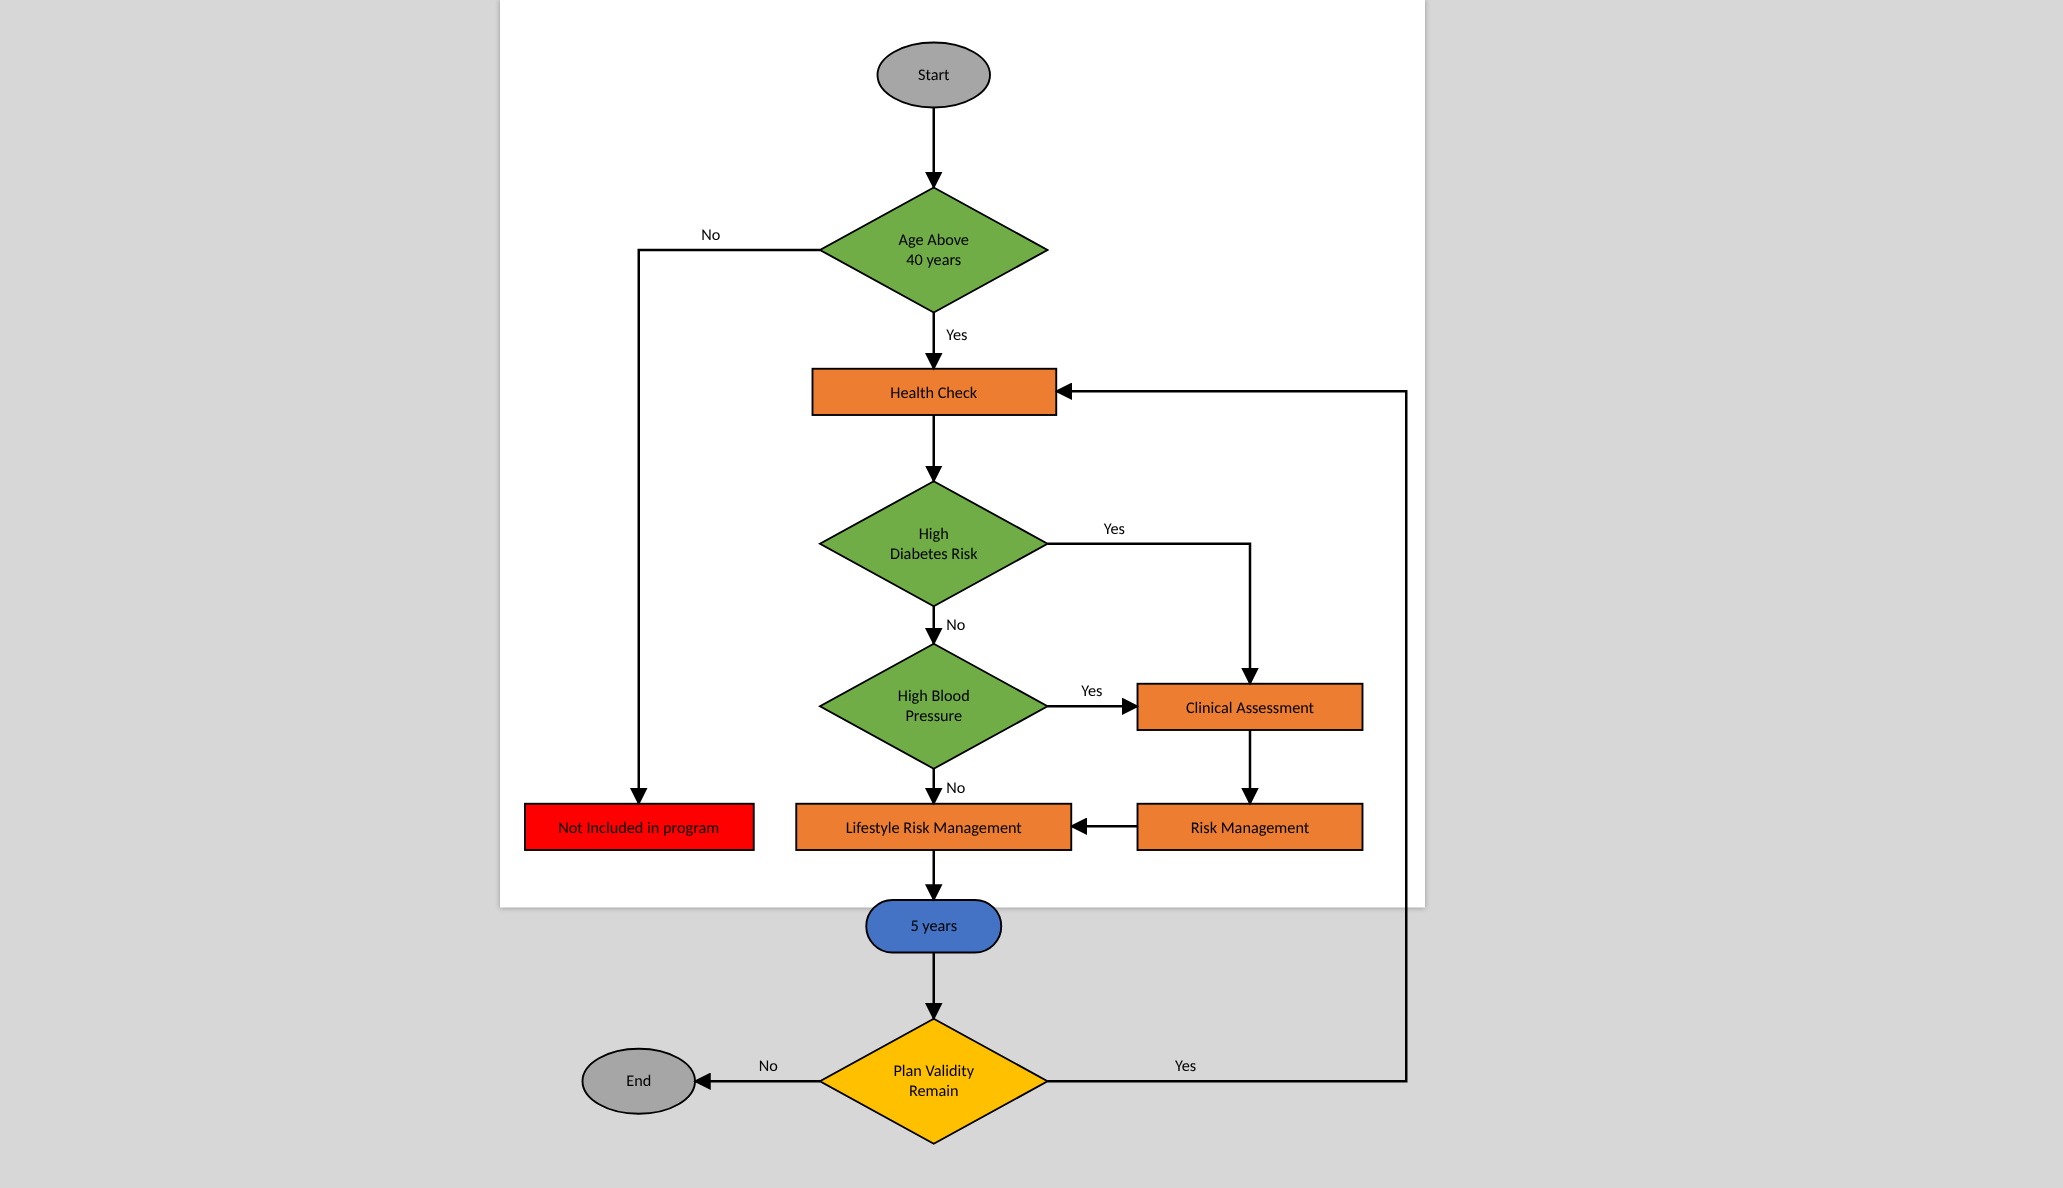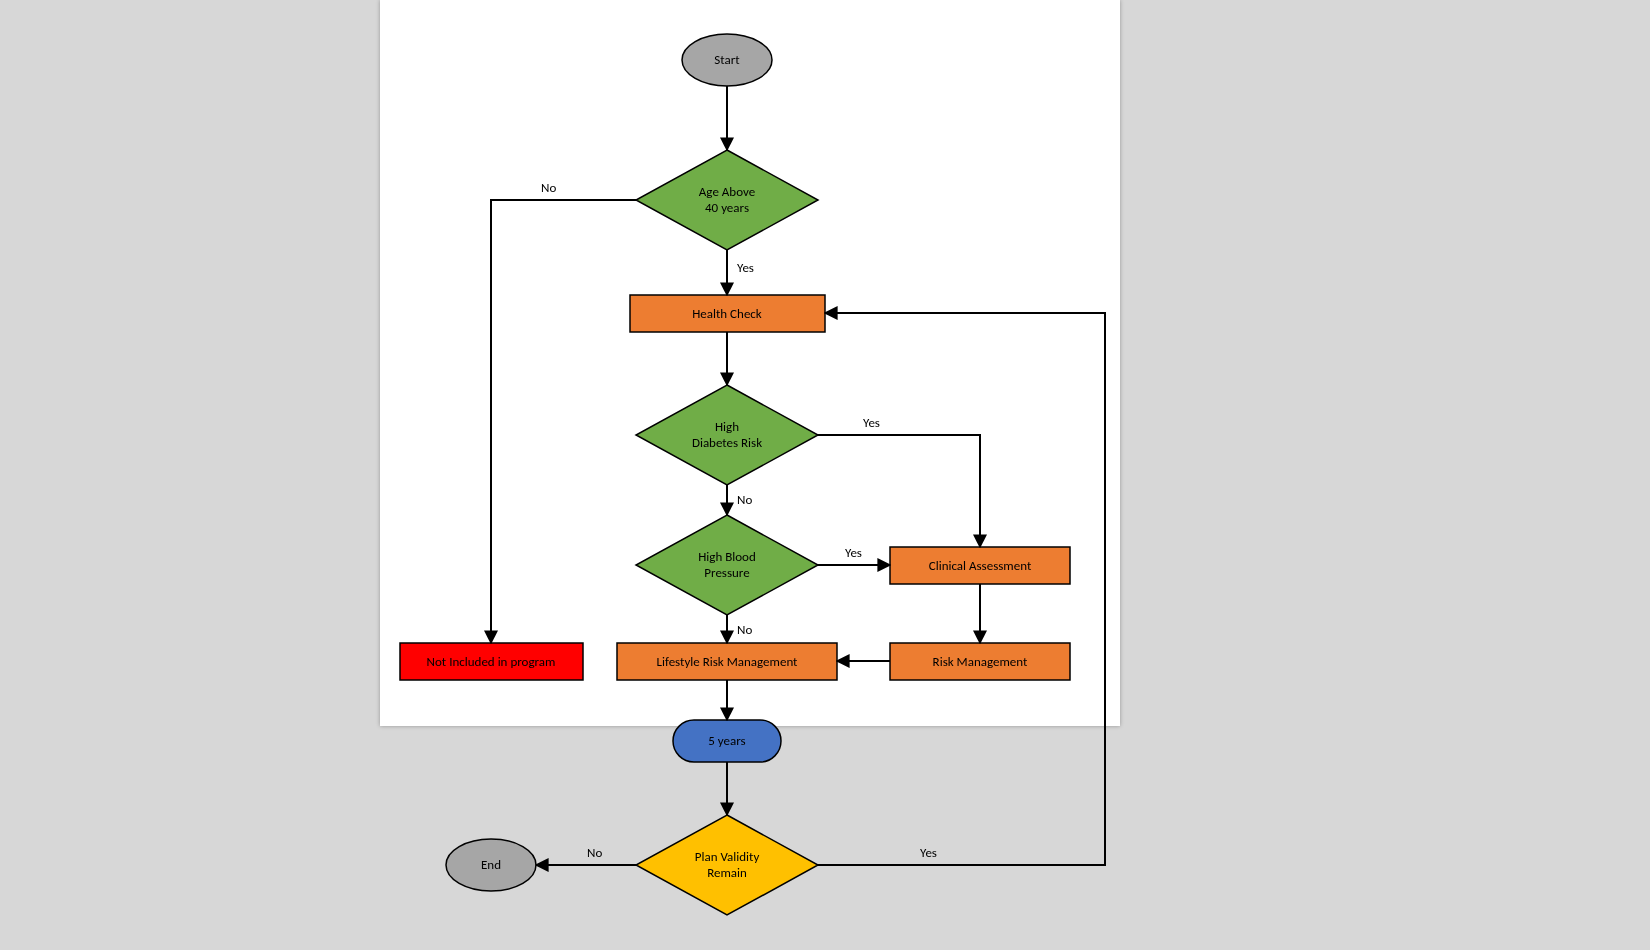--- a/index.html
+++ b/index.html
@@ -1,16 +1,16 @@
 <!DOCTYPE html>
 <html><head>
 <meta charset="utf-8">
 <style>
 html,body{margin:0;padding:0;width:1650px;height:950px;background:#d7d7d7;font-family:Calibri,Arial,sans-serif;font-size:13px;color:#000;}
-.page{position:absolute;left:380px;top:0;width:740px;height:726px;background:#fff;box-shadow:0 0 4px rgba(0,0,0,.3);}
+.page{position:absolute;left:400px;top:0;width:740px;height:726px;background:#fff;box-shadow:0 0 4px rgba(0,0,0,.3);}
 svg{position:absolute;left:0;top:0}
 .shape-text{font-family:Calibri,Arial,sans-serif;font-size:13px;}
 .edge-text{font-family:Calibri,Arial,sans-serif;font-size:13px;}
 </style>
 </head>
 <body>
 
 <div class="page">
 <svg width="740" height="950">
   <defs>

